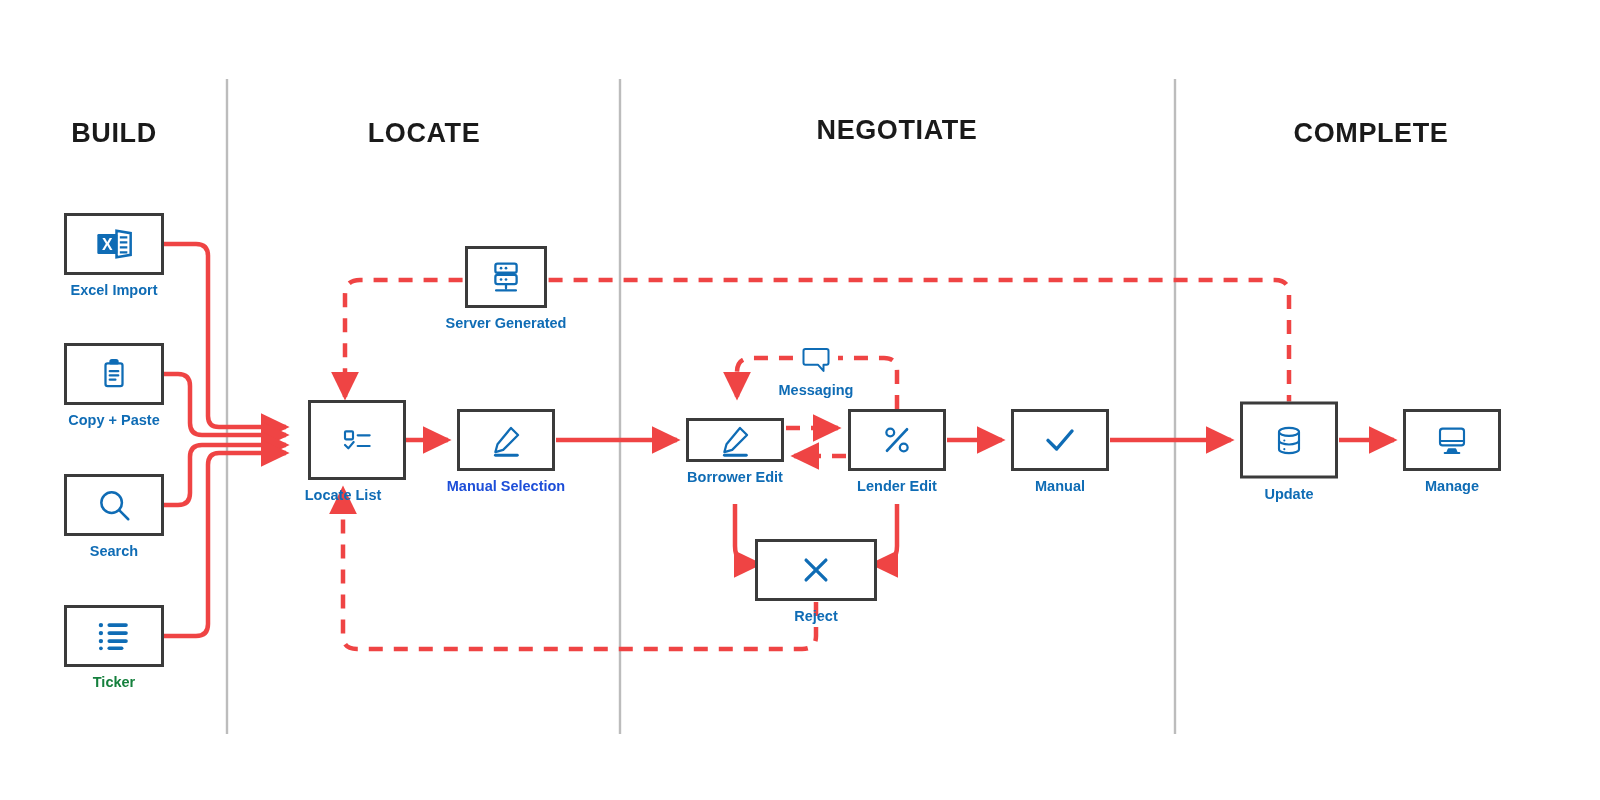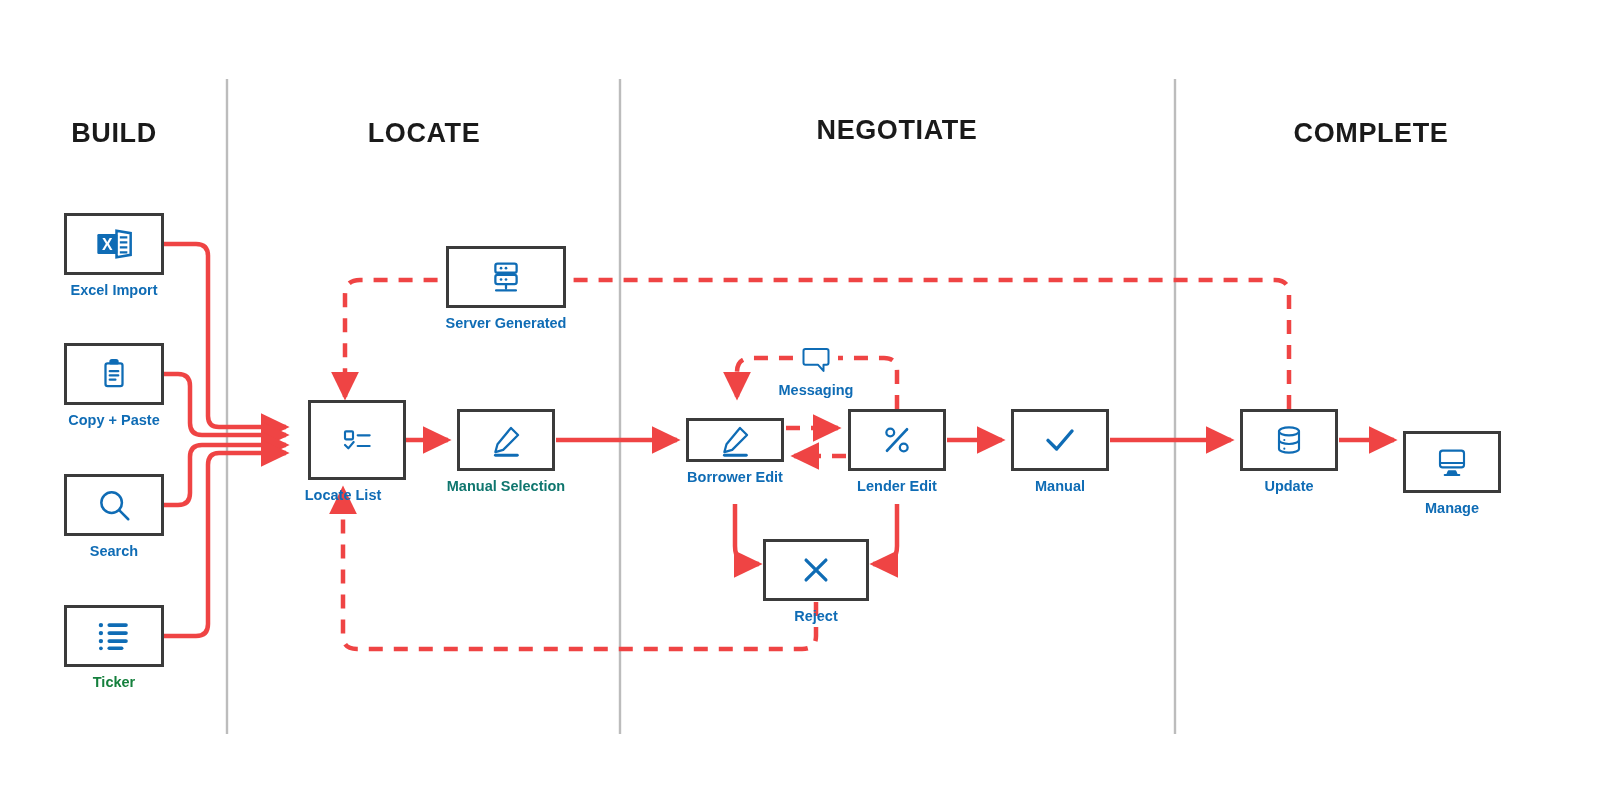--- a/index.html
+++ b/index.html
@@ -116,21 +116,21 @@
               <rect x="15" y="15.4" width="28" height="5.2" rx="2.6"></rect>
               <circle cx="6" cy="29" r="3"></circle>
               <rect x="15" y="26.4" width="28" height="5.2" rx="2.6"></rect>
               <circle cx="6" cy="39" r="2.6"></circle>
               <rect x="15" y="36.6" width="22" height="4.8" rx="2.4"></rect>
             </g>
           </svg>
         </div>
         <div class="caption" style="color: #15803d;">Ticker</div>
       </div>
-      <div class="node" style="left: 506px; top: 261px; width: 120px; height: 62px;">
+      <div class="node" style="left: 506px; top: 261px; width: 82px; height: 62px;">
         <div class="frame" style="width: 100%; height: 100%;">
           <svg class="ico" width="34" height="34" viewBox="0 0 48 48" fill="none" stroke="#0f6cb5" stroke-width="3.2" stroke-linecap="round" stroke-linejoin="round">
             <rect x="9" y="5" width="30" height="13" rx="3"></rect>
             <rect x="9" y="21" width="30" height="13" rx="3"></rect>
             <circle cx="17" cy="11.5" r="1.9" fill="#0f6cb5" stroke="none"></circle>
             <circle cx="24" cy="11.5" r="1.9" fill="#0f6cb5" stroke="none"></circle>
             <circle cx="17" cy="27.5" r="1.9" fill="#0f6cb5" stroke="none"></circle>
             <circle cx="24" cy="27.5" r="1.9" fill="#0f6cb5" stroke="none"></circle>
             <path d="M24 34 V40 M10 43 H38"></path>
           </svg>
@@ -148,21 +148,21 @@
         </div>
         <div class="caption" style="color: rgb(15, 108, 181);">Locate List</div>
       </div>
       <div class="node" style="left: 506px; top: 424px; width: 98px; height: 62px;">
         <div class="frame" style="width: 100%; height: 100%;">
           <svg class="ico" width="34" height="34" viewBox="0 0 48 48" fill="none" stroke="#0f6cb5" stroke-width="3.2" stroke-linecap="round" stroke-linejoin="round">
             <path d="M31 7 L41 17 L20 38 L9 41 L12 30 Z"></path>
             <path d="M9 45.5 H40" stroke-width="4"></path>
           </svg>
         </div>
-        <div class="caption" style="color: #0f766e;">Manual Selection</div>
+        <div class="caption" style="color: #1d4ed8;">Manual Selection</div>
       </div>
       <div class="node bare" style="left: 816px; top: 343px; width: 44px; height: 38px;">
         <div class="frame" style="width: 100%; height: 100%; border: none;">
           <svg class="ico" width="32" height="30" viewBox="0 0 48 48" fill="none" stroke="#0f6cb5" stroke-width="3.2" stroke-linecap="round" stroke-linejoin="round">
             <path d="M7 8 H41 A3 3 0 0 1 44 11 V30 A3 3 0 0 1 41 33 H36 L36 43 L27 33 H7 A3 3 0 0 1 4 30 V11 A3 3 0 0 1 7 8 Z"></path>
           </svg>
         </div>
         <div class="caption" style="color: rgb(15, 108, 181);">Messaging</div>
       </div>
       <div class="node" style="left: 735px; top: 424px; width: 98px; height: 44px;">
@@ -177,49 +177,49 @@
       <div class="node" style="left: 897px; top: 424px; width: 98px; height: 62px;">
         <div class="frame" style="width: 100%; height: 100%;">
           <svg class="ico" width="34" height="34" viewBox="0 0 48 48" fill="none" stroke="#0f6cb5" stroke-width="3.2" stroke-linecap="round" stroke-linejoin="round">
             <path d="M38 9 L10 39" stroke-width="4"></path>
             <circle cx="14.5" cy="13.5" r="5.5"></circle>
             <circle cx="33.5" cy="34.5" r="5.5"></circle>
           </svg>
         </div>
         <div class="caption" style="color: rgb(15, 108, 181);">Lender Edit</div>
       </div>
-      <div class="node" style="left: 816px; top: 554px; width: 106px; height: 62px;">
+      <div class="node" style="left: 816px; top: 554px; width: 122px; height: 62px;">
         <div class="frame" style="width: 100%; height: 100%;">
           <svg class="ico" width="34" height="34" viewBox="0 0 48 48" fill="none" stroke="#0f6cb5" stroke-width="3.2" stroke-linecap="round" stroke-linejoin="round">
             <path d="M10 10 L38 38 M38 10 L10 38" stroke-width="4.6"></path>
           </svg>
         </div>
         <div class="caption" style="color: rgb(15, 108, 181);">Reject</div>
       </div>
       <div class="node" style="left: 1060px; top: 424px; width: 98px; height: 62px;">
         <div class="frame" style="width: 100%; height: 100%;">
           <svg class="ico" width="36" height="36" viewBox="0 0 48 48" fill="none" stroke="#0f6cb5" stroke-width="3.2" stroke-linecap="round" stroke-linejoin="round">
             <path d="M8 24.5 L19.5 36 L40 12" stroke-width="4.6"></path>
           </svg>
         </div>
         <div class="caption" style="color: rgb(15, 108, 181);">Manual</div>
       </div>
-      <div class="node" style="left: 1289px; top: 424px; width: 98px; height: 62px;">
+      <div class="node" style="left: 1289px; top: 424px; width: 98px; height: 77px;">
         <div class="frame" style="width: 100%; height: 100%;">
           <svg class="ico" width="32" height="34" viewBox="0 0 48 48" fill="none" stroke="#0f6cb5" stroke-width="3.2" stroke-linecap="round" stroke-linejoin="round">
             <ellipse cx="24" cy="11" rx="15" ry="6"></ellipse>
             <path d="M9 11 V24 A15 6 0 0 0 39 24 V11"></path>
             <path d="M9 24 V37 A15 6 0 0 0 39 37 V24"></path>
             <circle cx="17" cy="24" r="1.6" fill="#0f6cb5" stroke="none"></circle>
             <circle cx="17" cy="37" r="1.6" fill="#0f6cb5" stroke="none"></circle>
           </svg>
         </div>
         <div class="caption" style="color: rgb(15, 108, 181);">Update</div>
       </div>
-      <div class="node" style="left: 1452px; top: 424px; width: 98px; height: 62px; margin-top: 22px;">
+      <div class="node" style="left: 1452px; top: 424px; width: 98px; height: 62px;">
         <div class="frame" style="width: 100%; height: 100%;">
           <svg class="ico" width="34" height="32" viewBox="0 0 48 48" fill="none" stroke="#0f6cb5" stroke-width="3.2" stroke-linecap="round" stroke-linejoin="round">
             <rect x="6" y="7" width="36" height="25" rx="4"></rect>
             <path d="M6 25.5 H42"></path>
             <path d="M19 38 L17 43 H31 L29 38 Z" fill="#0f6cb5"></path>
             <path d="M13 43.5 H35" stroke-width="3"></path>
           </svg>
         </div>
         <div class="caption" style="color: rgb(15, 108, 181);">Manage</div>
       </div>

